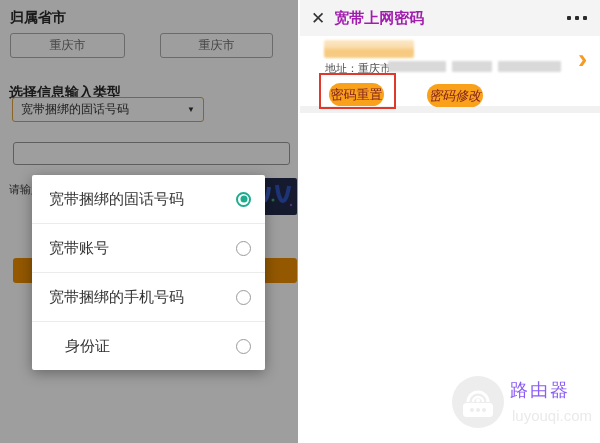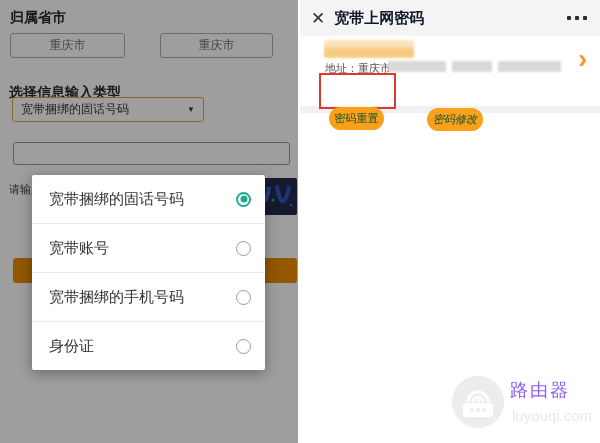--- a/index.html
+++ b/index.html
@@ -41,56 +41,56 @@
   #type-modal {
     position:absolute; left:32px; top:175px; width:233px; height:195px;
     background:#fff; border-radius:2px; z-index:10;
     box-shadow:0 3px 14px rgba(0,0,0,0.35);
     display:flex; flex-direction:column;
   }
   .mrow {
     flex:1; display:flex; align-items:center; padding:0 14px 0 17px;
     border-bottom:1px solid #ebebeb; font-size:15px; color:#333; cursor:pointer;
   }
-  .mrow:last-child { border-bottom:none; }
+  .mrow:last-child { border-bottom:none;margin-left:16px; }
   .mrow .radio {
     margin-left:auto; width:15px; height:15px; border-radius:50%;
     border:1.5px solid #9a9a9a; position:relative;
   }
   .mrow .radio.sel { border:2px solid #1fab8e; }
   .mrow .radio.sel::after {
     content:""; position:absolute; left:50%; top:50%; width:7px; height:7px;
     transform:translate(-50%,-50%); border-radius:50%; background:#1fab8e;
   }
   
   #panel-divider { position:absolute; left:298px; top:0; width:2px; height:443px; background:#fdfdfd; z-index:20; }
   
   #right { position:absolute; left:300px; top:0; width:300px; height:443px; background:#fff; }
   #r-header {
     position:absolute; left:0; top:0; width:300px; height:36px; background:#f4f4f4;
     display:flex; align-items:center;
   }
   .close-x { font-size:17px; color:#333; margin-left:11px; font-weight:400; cursor:pointer; }
-  .r-title { font-size:15px; font-weight:700; color:#0f172a; margin-left:9px; }
+  .r-title { font-size:15px; font-weight:700; color:#a21caf; margin-left:9px; }
   .more-dots { margin-left:auto; margin-right:13px; display:flex; gap:4px; cursor:pointer; }
   .more-dots i { width:4px; height:4px; background:#2b2b2b; border-radius:1px; display:block; }
   #r-card { position:absolute; left:16px; top:36px; width:300px; height:70px; background:#fff; }
   .phone-blur {
     position:absolute; left:8px; top:4px; width:90px; height:18px; border-radius:2px;
     background:linear-gradient(180deg,#fce7c6 0%,#fbdfb2 35%,#f7c97d 60%,#f8cd85 100%);
     filter:blur(1.2px);
   }
   .addr-label { position:absolute; left:9px; top:25px; font-size:11px; color:#4f4f4f; }
   .addr-blur { position:absolute; top:25px; height:11px; background:#d9d9d9; filter:blur(1.3px); border-radius:1px; }
   .chev { position:absolute; left:262px; top:9px; font-size:28px; font-weight:700; color:#f59b23; line-height:28px; cursor:pointer; }
   .hl-box { position:absolute; left:3px; top:37px; width:77px; height:36px; border:2px solid #e0392b; z-index:3; }
   .pill-btn {
-    position:absolute; height:23px; background:#f9a11b; color:#14532d; border:none;
-    border-radius:12px; font-size:11px; display:flex; align-items:center; justify-content:center;
-    cursor:pointer; font-family:"Liberation Sans",sans-serif; z-index:4;margin-top:24px;
+    position:absolute; height:23px; background:#f9a11b; color:#7f1d1d; border:none;
+    border-radius:12px; font-size:13px; display:flex; align-items:center; justify-content:center;
+    cursor:pointer; font-family:"Liberation Sans",sans-serif; z-index:4;
   }
   #btn-reset { left:13px; top:47px; width:55px; }
   #btn-modify { left:111px; top:48px; width:56px;font-style:italic; }
   #r-strip { position:absolute; left:0; top:106px; width:300px; height:7px; background:#f1f1f1; }
   
   #watermark { position:absolute; left:152px; top:376px; width:148px; height:60px; }
   .wm-circle { position:absolute; left:0; top:0; width:52px; height:52px; }
   .wm-title { position:absolute; left:58px; top:2px; font-size:18px; font-weight:400; color:#8b5cf6; letter-spacing:2px; }
   .wm-domain { position:absolute; left:60px; top:31px; font-size:15px; color:#eaeaea; }
 </style>

